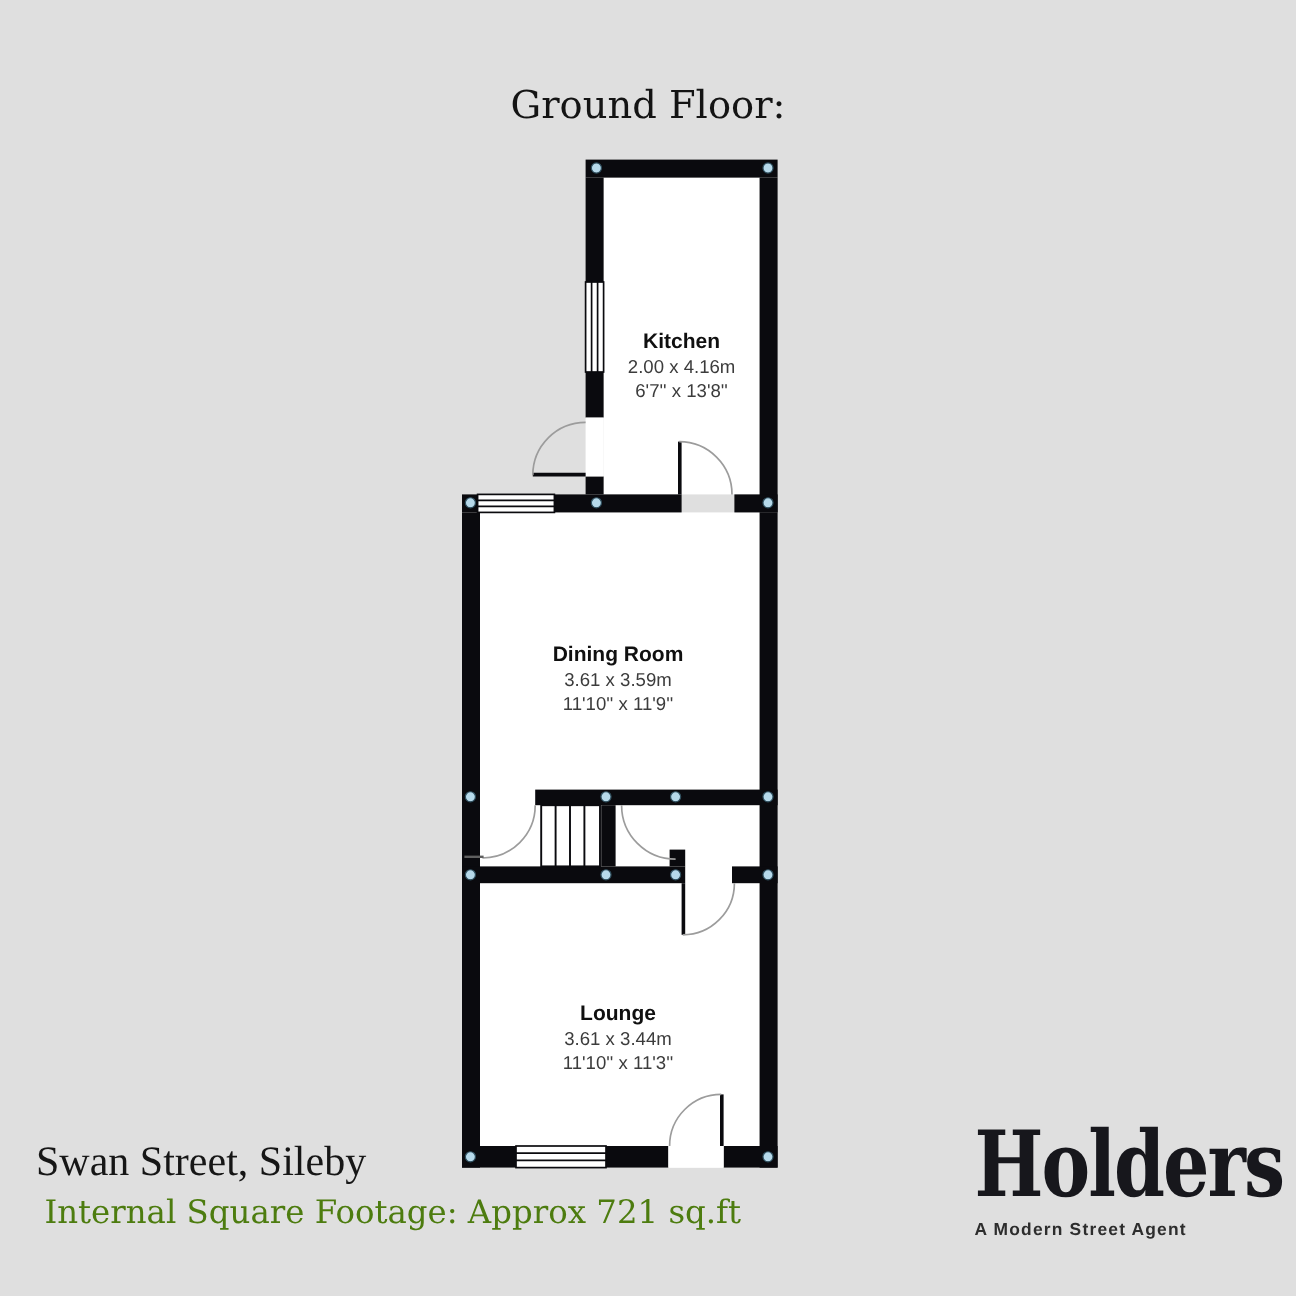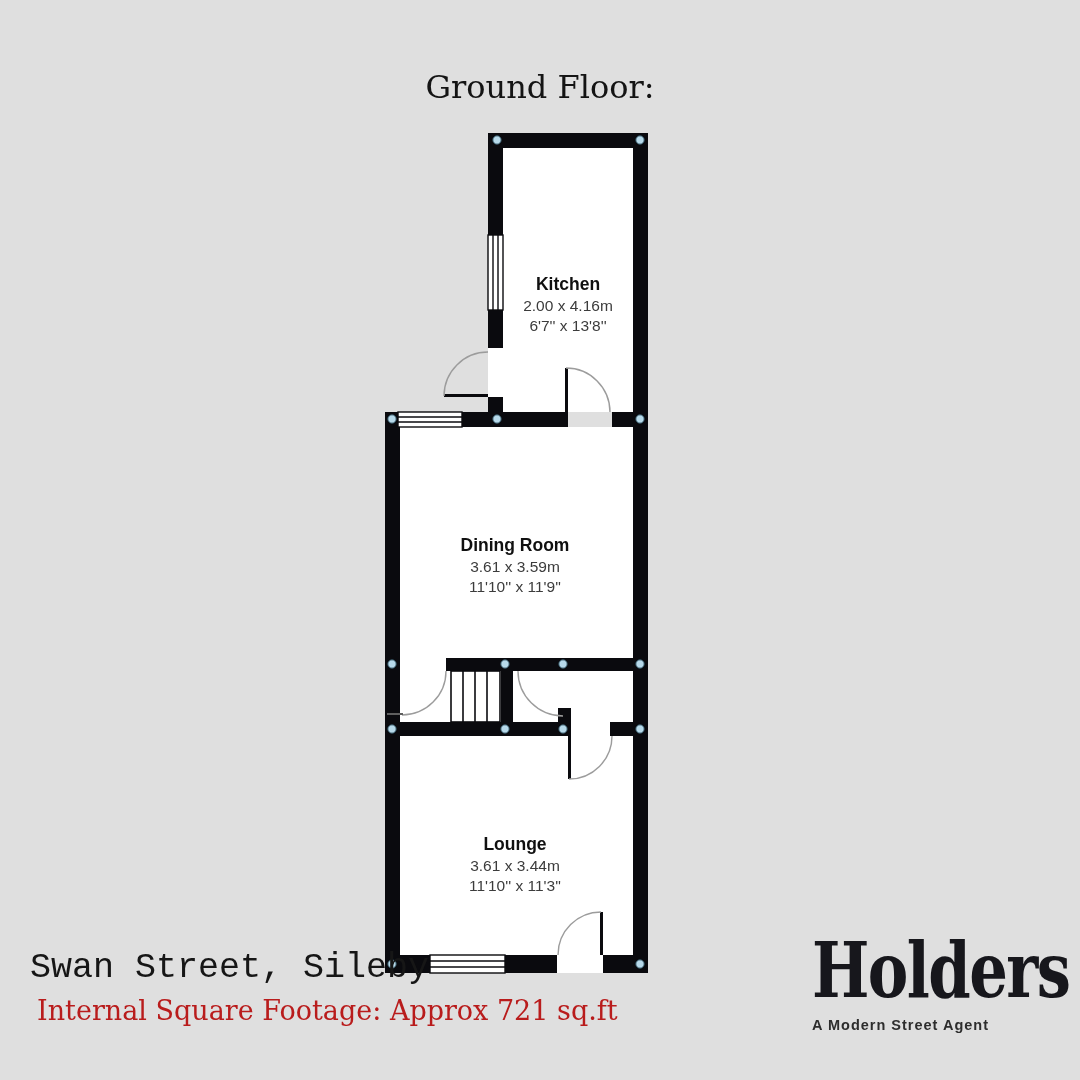--- a/index.html
+++ b/index.html
@@ -16,24 +16,24 @@
   .stairbox{fill:var(--floor,#ffffff);stroke:var(--wall,#0a0a0e);stroke-width:1.6;}
   .tread{stroke:var(--wall,#0a0a0e);stroke-width:1.6;}
   .arc{fill:none;stroke:var(--arc,#9c9c9c);stroke-width:1.4;}
   .leaf{stroke:var(--wall,#0a0a0e);stroke-width:3;}
   .leaf-thin{stroke:#5f5f5f;stroke-width:2;}
   .marker{fill:var(--marker,#b6d9ea);stroke:var(--marker-ring,#2f4f5e);stroke-width:1;}
   .room-name{font-family:"Liberation Sans",sans-serif;font-weight:bold;font-size:17.5px;
              fill:#101010;text-anchor:middle;}
   .room-dim{font-family:"Liberation Sans",sans-serif;font-size:15.5px;
             fill:#3c3c3c;text-anchor:middle;}
-  .footer-address{position:absolute;left:30px;top:948px;font-family:Liberation Mono, monospace;
+  .footer-address{position:absolute;left:30px;top:948px;font-family:Liberation Serif, serif;
                   font-size:35px;color:#161616;}
   .footer-footage{position:absolute;left:37px;top:995px;font-family:"DejaVu Serif",serif;
-                  font-size:27px;color:#b91c1c;}
+                  font-size:27px;color:#4d7c0f;}
   .brand{position:absolute;left:812px;top:932px;width:310px;}
   .brand-name{font-family:"DejaVu Serif",serif;font-weight:bold;font-size:76px;line-height:1.02;
               color:var(--brand,#17171c);letter-spacing:-2px;transform:scaleX(0.8);
               transform-origin:left top;white-space:nowrap;}
   .brand-tagline{margin-top:7px;font-family:"Liberation Sans",sans-serif;font-weight:bold;
                  font-size:14.5px;letter-spacing:1px;color:#2d2d2d;white-space:nowrap;}
 </style>
 </head>
 <body>
 

